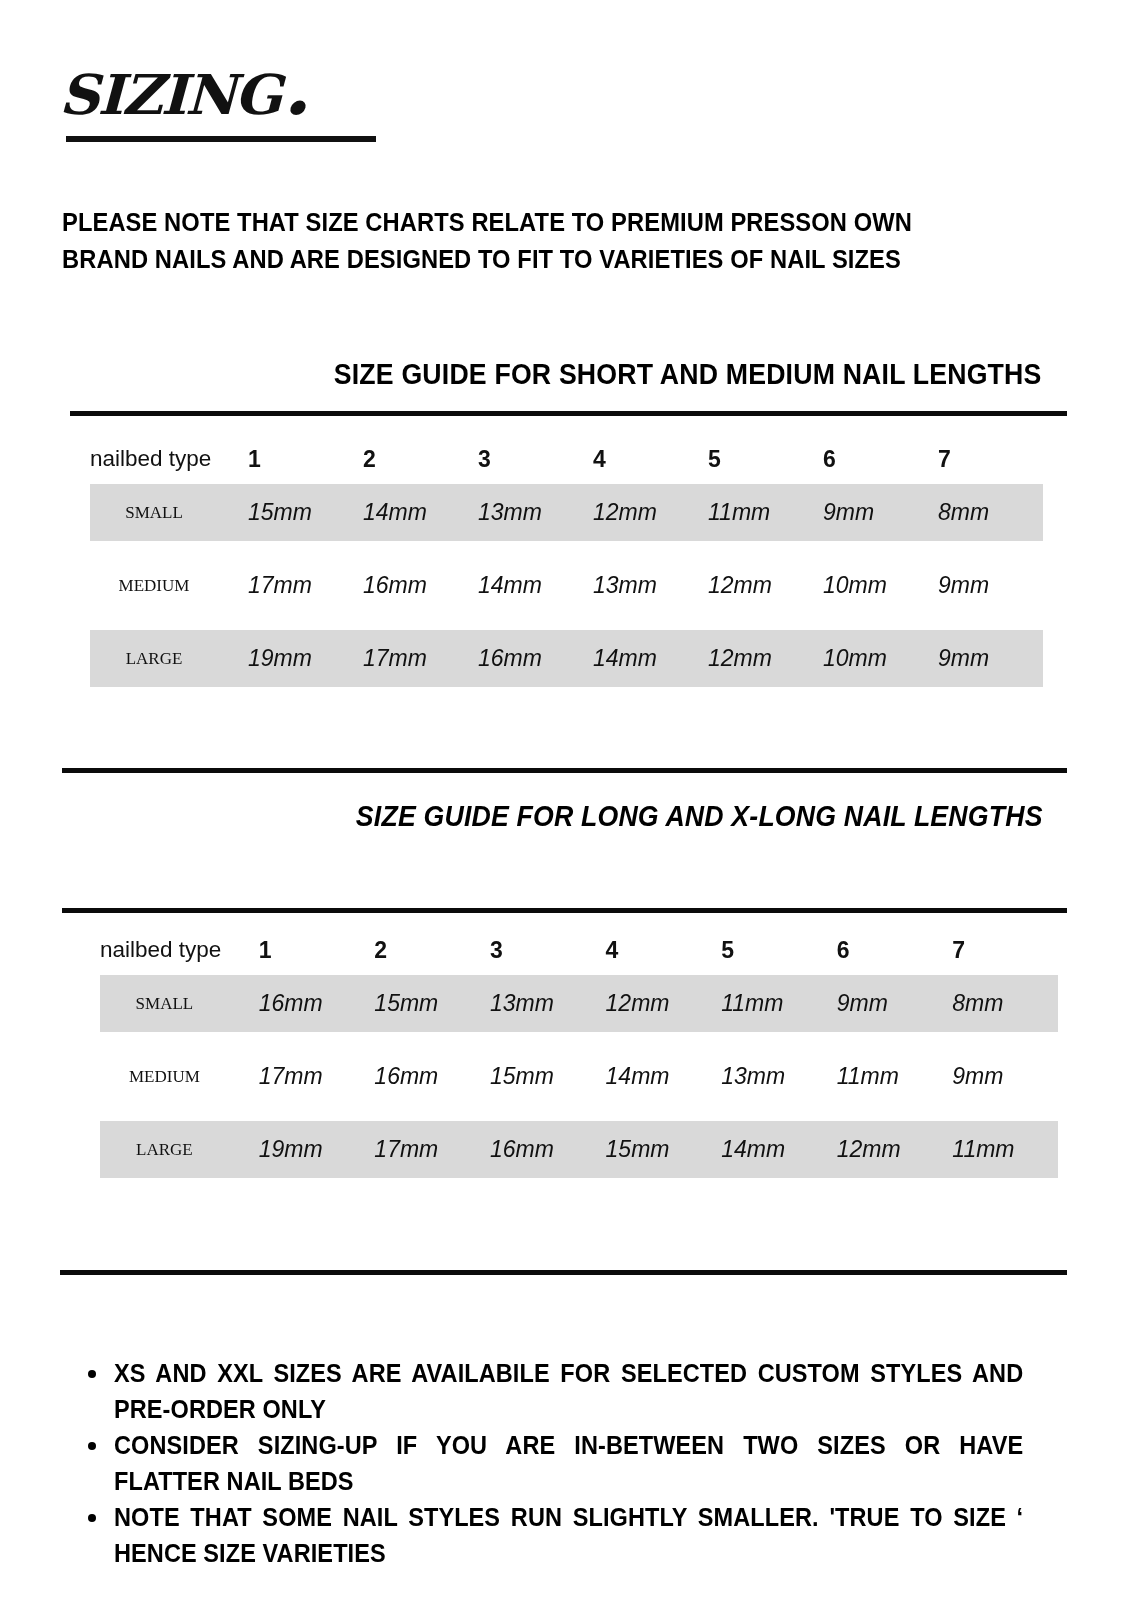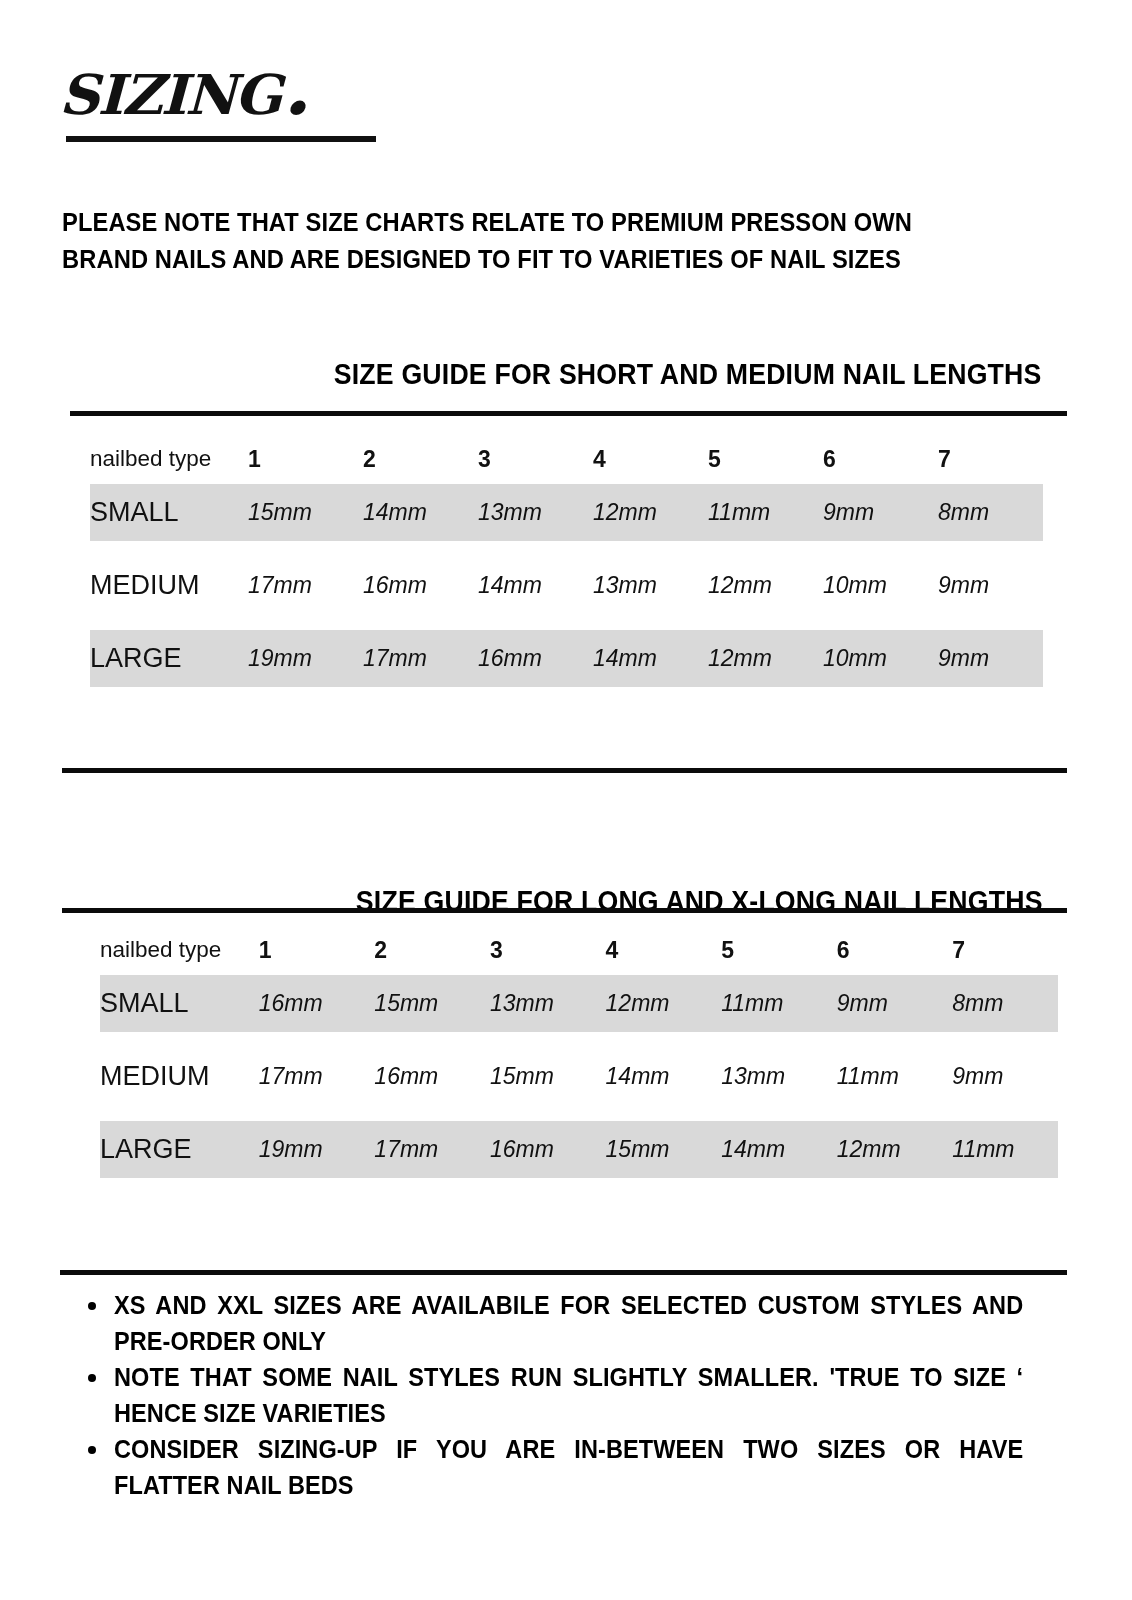--- a/index.html
+++ b/index.html
@@ -70,21 +70,21 @@
     text-align: right;
     font-weight: 700;
     font-size: 29px;
     letter-spacing: 0.2px;
   }
   .section-heading span {
     display: inline-block;
     transform: scaleX(0.92);
   }
   #heading-1 { top: 358px; }
-  #heading-2 { top: 885px; }
+  #heading-2 { top: 800px; font-style: italic; }
 
   
   .rule {
     position: absolute;
     background: #0b0b0b;
     height: 5px;
   }
   #rule-top-1   { left: 70px; top: 411px;  width: 997px; }
   #rule-mid     { left: 62px; top: 768px;  width: 1005px; }
   #rule-top-2   { left: 62px; top: 908px;  width: 1005px; }
@@ -127,42 +127,43 @@
     padding-left: 10px;
   }
   .sizing-table thead th.h-label {
     font-weight: 400;
     text-align: left;
     padding-left: 0;
     padding-right: 18px;
     font-size: 22.5px;
   }
   .sizing-table tbody td.r-label {
-    text-align: left;
+    text-align: center;
     padding-right: 20px;
-    font-size: 27px;
+    font-size: 17px;
+    font-family: Liberation Serif, serif;
   }
   .sizing-table tbody td.r-val {
     text-align: left;
     padding-left: 10px;
     font-style: italic;
   }
   .sizing-table tbody tr.shaded td {
     background: #d9d9d9;
   }
   .sizing-table tbody tr.spacer td {
     height: 16px;
     background: transparent;
   }
 
   
   .notes {
     position: absolute;
     left: 62px;
-    top: 1288px;
+    top: 1356px;
     width: 1005px;
     list-style: none;
     margin: 0;
     padding: 0;
   }
   .notes li {
     position: relative;
     padding-left: 52px;
     font-weight: 700;
     font-size: 25px;
@@ -340,19 +341,19 @@
 
 <div class="rule" id="rule-bottom"></div>
 
 <ul class="notes">
   <li class="justified">
     <span class="bullet"></span>
     <span class="note-text">XS AND XXL SIZES ARE AVAILABILE FOR SELECTED CUSTOM STYLES AND PRE-ORDER ONLY</span>
   </li>
   <li class="justified">
     <span class="bullet"></span>
-    <span class="note-text"> NOTE THAT SOME NAIL STYLES RUN SLIGHTLY SMALLER. 'TRUE TO SIZE ‘ HENCE  SIZE VARIETIES</span>
+    <span class="note-text"> CONSIDER SIZING-UP IF YOU ARE IN-BETWEEN TWO SIZES OR HAVE FLATTER NAIL BEDS</span>
   </li>
   <li class="justified">
     <span class="bullet"></span>
-    <span class="note-text"> CONSIDER SIZING-UP IF YOU ARE IN-BETWEEN TWO SIZES OR HAVE FLATTER NAIL BEDS</span>
+    <span class="note-text"> NOTE THAT SOME NAIL STYLES RUN SLIGHTLY SMALLER. 'TRUE TO SIZE ‘ HENCE  SIZE VARIETIES</span>
   </li>
 </ul>
 
 </body></html>

